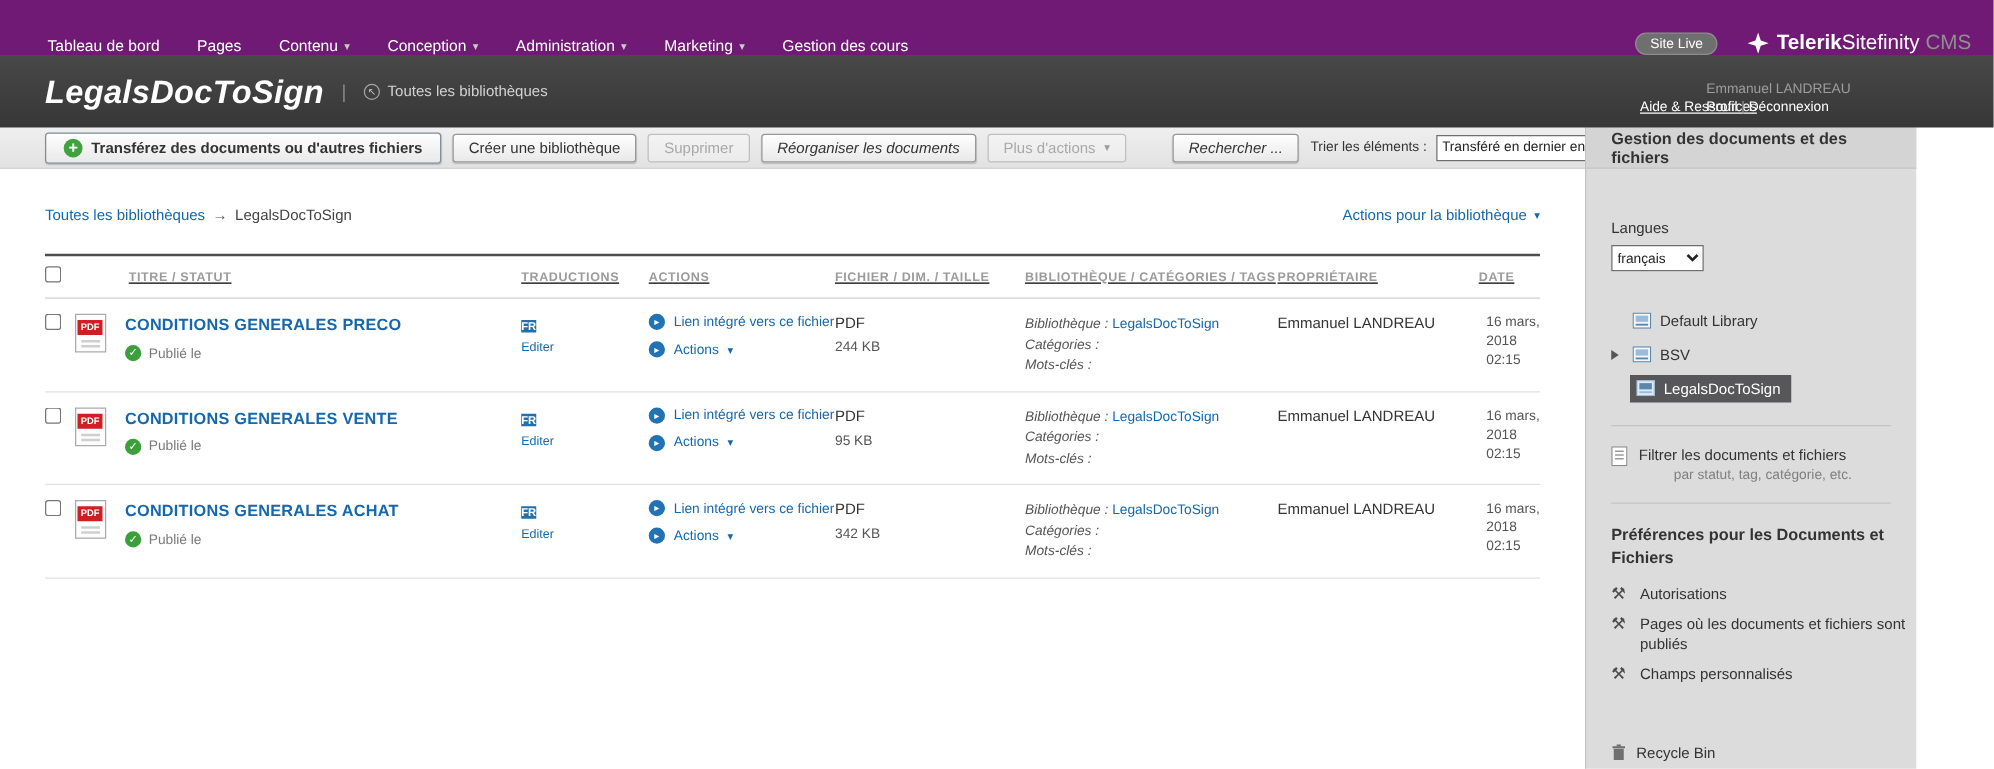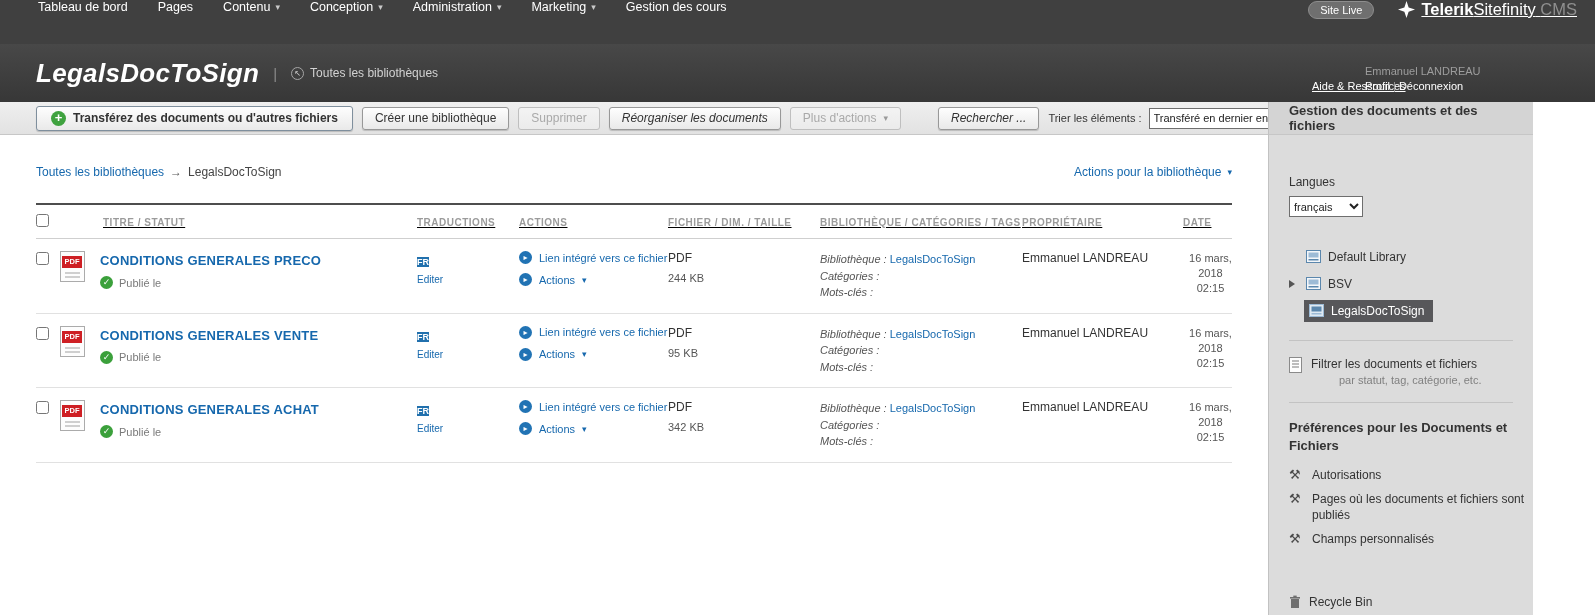--- a/index.html
+++ b/index.html
@@ -1,26 +1,26 @@
 <!DOCTYPE html>
 <html><head>
 <meta charset="utf-8">
 <style>
   * { margin:0; padding:0; box-sizing:border-box; }
   html,body { width:1595px; height:615px; }
   body { font-family:"Liberation Sans", sans-serif; background:#fff; overflow:hidden; position:relative; }
 
   
-  .topbar { height:44px; background:#404040; display:flex; align-items:flex-start; color:#fff; }
+  .topbar { height:44px; background:#701a75; display:flex; align-items:flex-end; color:#fff; }
   .nav-items { display:flex; align-items:center; padding-left:38px; }
   .nav-item { font-size:12.5px; margin-right:30px; cursor:pointer; display:flex; align-items:center; gap:5px; white-space:nowrap; }
   .caret { font-size:9px; color:#c9c9c9; }
   .topbar-right { margin-left:auto; display:flex; align-items:center; padding-right:18px; }
   .site-live { background:#6f6f6f; border:1px solid #8d8d8d; color:#fff; font-size:11px; padding:2px 11px; border-radius:10px; margin-right:24px; white-space:nowrap; }
-  .logo { display:flex; align-items:center; gap:6px; font-size:16.5px; white-space:nowrap;text-decoration:underline; }
+  .logo { display:flex; align-items:center; gap:6px; font-size:16.5px; white-space:nowrap; }
   .logo-telerik { font-weight:bold; }
   .logo-cms { color:#8f8f8f; }
 
   
   .header { height:58px; background:linear-gradient(#484848,#373737); color:#fff; position:relative; display:flex; align-items:center; }
   .header-left { display:flex; align-items:center; padding-left:36px; }
   .page-title { font-size:26px; font-style:italic; font-weight:bold; letter-spacing:.3px; }
   .title-sep { color:#8a8a8a; margin:0 14px; font-size:15px; }
   .subtitle { color:#d2d2d2; font-size:12px; display:flex; align-items:center; gap:6px; }
   .circ-icon { width:13px; height:13px; border:1px solid #a5a5a5; border-radius:50%; font-size:8px; line-height:11px; text-align:center; color:#cfcfcf; }
@@ -73,21 +73,21 @@
   .check-icon { width:13px; height:13px; border-radius:50%; background:#3ba03b; color:#fff; font-size:9px; line-height:13px; text-align:center; }
   .fr-badge { width:23px; height:15px; background:#2170ad; color:#fff; font-size:9px; font-weight:bold; text-align:center; line-height:15px; cursor:pointer; }
   .edit-link { display:block; font-size:10px; color:#1668ad; margin-top:4px; cursor:pointer; }
   .action-line { display:flex; align-items:center; gap:7px; font-size:11px; color:#1668ad; margin-bottom:9px; cursor:pointer; }
   .bluedisc { width:13px; height:13px; border-radius:50%; background:#2173b4; color:#fff; font-size:8px; line-height:13px; text-align:center; flex:0 0 13px; }
   .file-type { font-size:12px; color:#333; }
   .file-size { font-size:11px; color:#555; margin-top:7px; }
   .meta-line { font-size:11px; color:#555; font-style:italic; line-height:16.5px; }
   .meta-line .link { font-style:normal; }
   .owner { font-size:12px; color:#333; }
-  .date { font-size:11px; color:#555; line-height:15px; padding-left:6px;text-align:center; }
+  .date { font-size:11px; color:#555; line-height:15px; padding-left:6px; }
 
   
   .sidebar { width:265px; background:#dcdcdc; border-left:1px solid #c2c2c2; display:flex; flex-direction:column; }
   .sidebar-title { height:33px; flex:0 0 33px; display:flex; align-items:center; padding:0 20px; font-size:13px; font-weight:bold; color:#333; background:#d4d4d4; border-bottom:1px solid #c6c6c6; }
   .sidebar-body { padding:0 20px; flex:1; }
   .lang-label { margin-top:40px; font-size:12px; color:#333; }
   .lang-select { width:74px; margin-top:7px; }
   .tree { margin-top:26px; }
   .tree-row { display:flex; align-items:center; min-height:27px; }
   .expander-slot { width:15px; flex:0 0 15px; display:flex; align-items:center; }

